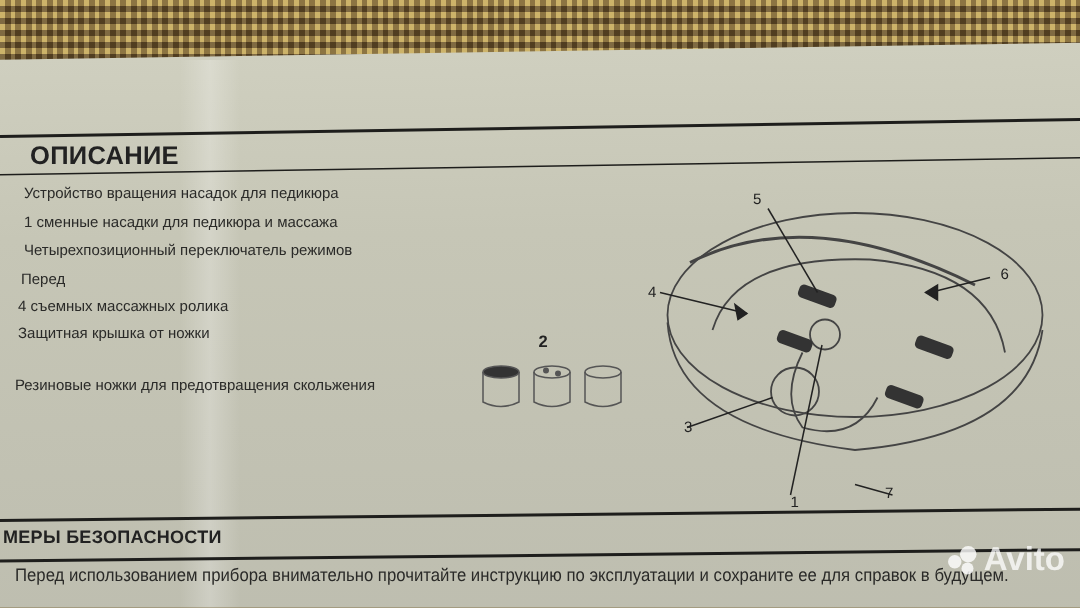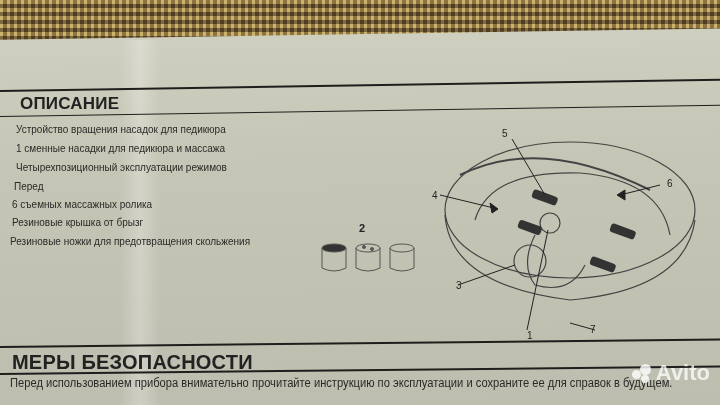--- a/index.html
+++ b/index.html
@@ -28,25 +28,25 @@
 <div class="mat"></div>
 <div class="paper"></div>
 <div class="fold"></div>
 
 <div class="rule" style="top:90px; transform:rotate(-0.9deg)"></div>
 <div class="heading" style="left:20px; top:94px">ОПИСАНИЕ</div>
 <div class="rule" style="top:116px; height:1px; transform:rotate(-0.9deg)"></div>
 
 <div class="item" style="top:124px">Устройство вращения насадок для педикюра</div>
 <div class="item" style="top:143px">1 сменные насадки для педикюра и массажа</div>
-<div class="item" style="top:162px">Четырехпозиционный эксплуатации режимов</div>
+<div class="item" style="top:162px">Четырехпозиционный переключатель режимов</div>
 <div class="item" style="top:181px; left:14px">Перед</div>
-<div class="item" style="top:199px; left:12px">6 съемных массажных ролика</div>
-<div class="item" style="top:217px; left:12px">Резиновые крышка от брызг</div>
-<div class="item" style="top:236px; left:10px">Резиновые ножки для предотвращения скольжения</div>
+<div class="item" style="top:199px; left:12px">4 съемных массажных ролика</div>
+<div class="item" style="top:217px; left:12px">Защитная крышка от ножки</div>
+<div class="item" style="top:252px; left:10px">Резиновые ножки для предотвращения скольжения</div>
 
 <div class="label" style="left:359px; top:222px; font-weight:bold; font-size:11px">2</div>
 <svg style="position:absolute; left:318px; top:240px" width="100" height="36">
   <g fill="none" stroke="#555" stroke-width="1">
     <ellipse cx="16" cy="8" rx="12" ry="4" fill="#333"></ellipse>
     <path d="M4 8 V28 Q16 34 28 28 V8"></path>
     <ellipse cx="50" cy="8" rx="12" ry="4"></ellipse>
     <path d="M38 8 V28 Q50 34 62 28 V8"></path>
     <circle cx="46" cy="7" r="1.5" fill="#555"></circle>
       <circle cx="54" cy="9" r="1.5" fill="#555"></circle>
@@ -84,21 +84,21 @@
 </svg>
 
 <div class="label" style="left:502px; top:128px">5</div>
 <div class="label" style="left:432px; top:190px">4</div>
 <div class="label" style="left:667px; top:178px">6</div>
 <div class="label" style="left:456px; top:280px">3</div>
 <div class="label" style="left:527px; top:330px">1</div>
 <div class="label" style="left:590px; top:324px">7</div>
 
 <div class="rule" style="top:346px; transform:rotate(-0.6deg)"></div>
-<div class="heading" style="left:12px; top:351px; font-size:20px">МЕРЫ БЕЗОПАСНОСТИ</div>
+<div class="heading" style="left:2px; top:351px; font-size:12px">МЕРЫ БЕЗОПАСНОСТИ</div>
 <div class="rule" style="top:373px; transform:rotate(-0.6deg)"></div>
 <div class="para">Перед использованием прибора внимательно прочитайте инструкцию по эксплуатации и сохраните ее для справок в будущем.</div>
 
 <div class="watermark">
   <span class="dots">
     <i style="left:2px;top:8px;width:9px;height:9px"></i>
     <i style="left:10px;top:2px;width:11px;height:11px"></i>
     <i style="left:11px;top:13px;width:8px;height:8px"></i>
   </span>
   <span>Avito</span>

